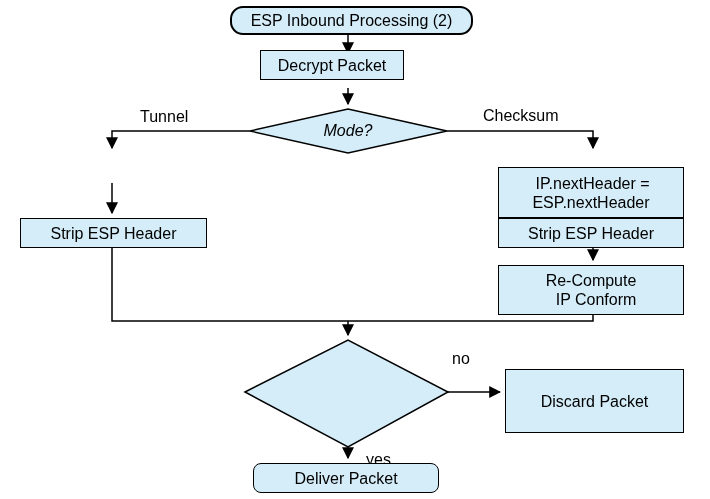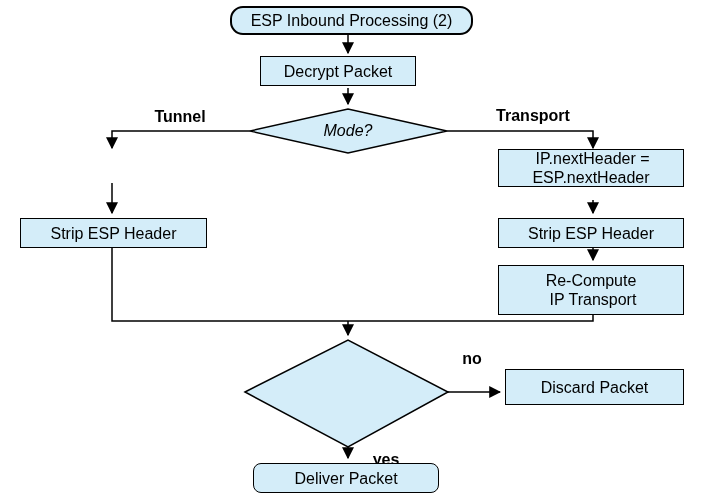--- a/index.html
+++ b/index.html
@@ -28,36 +28,36 @@
     display:flex;align-items:center;justify-content:center;
     text-align:right;
     line-height:19px;
     white-space:pre-line;
     z-index:1;
   }
   .terminator{
     left:230px;top:6px;width:243px;height:29px;
     border-radius:13px;border-width:2px;
   }
-  .decrypt{left:260px;top:56px;width:156px;height:30px;}
+  .decrypt{left:260px;top:50px;width:144px;height:30px;}
   .strip-outer{left:20px;top:153px;width:187px;height:30px;}
   .strip-esp-left{left:20px;top:218px;width:187px;height:30px;}
-  .ip-next{left:498px;top:149px;width:186px;height:38px;}
+  .ip-next{left:498px;top:167px;width:186px;height:51px;}
   .strip-esp-right{left:498px;top:218px;width:186px;height:30px;}
   .recompute{left:498px;top:265px;width:186px;height:50px;}
-  .discard{left:505px;top:369px;width:179px;height:36px;}
+  .discard{left:505px;top:369px;width:179px;height:64px;}
   .deliver{left:253px;top:463px;width:186px;height:30px;border-radius:8px;}
   .diamond-label{
     position:absolute;z-index:1;
     text-align:center;line-height:19px;white-space:pre-line;font-style:italic;
   }
   .mode-label{left:288px;top:121px;width:120px;}
   .conform-label{left:258px;top:364px;width:180px;}
   .edge-label{
-    position:absolute;z-index:1;text-align:center;line-height:18px;font-weight:bold;
+    position:absolute;z-index:1;text-align:left;line-height:18px;
   }
   .tunnel-label{left:140px;top:108px;width:80px;}
   .transport-label{left:483px;top:107px;width:100px;}
   .no-label{left:452px;top:350px;width:40px;}
   .yes-label{left:366px;top:451px;width:40px;}
 </style>
 </head>
 <body>
 
 <div class="canvas">
@@ -89,32 +89,32 @@
   </svg>
 
   <div class="node terminator">ESP Inbound Processing (2)</div>
 
   <div class="node decrypt">Decrypt Packet</div>
 
   <div class="diamond-label mode-label">Mode?</div>
 
   <div class="edge-label tunnel-label">Tunnel</div>
 
-  <div class="edge-label transport-label">Transport</div>
+  <div class="edge-label transport-label">Checksum</div>
 
 
   <div class="node strip-esp-left">Strip ESP Header</div>
 
   <div class="node ip-next">IP.nextHeader =
 ESP.nextHeader</div>
 
   <div class="node strip-esp-right">Strip ESP Header</div>
 
   <div class="node recompute">Re-Compute
-IP Transport</div>
+IP Conform</div>
 
 
   <div class="edge-label no-label">no</div>
 
   <div class="edge-label yes-label">yes</div>
 
   <div class="node discard">Discard Packet</div>
 
   <div class="node deliver">Deliver Packet</div>
 

